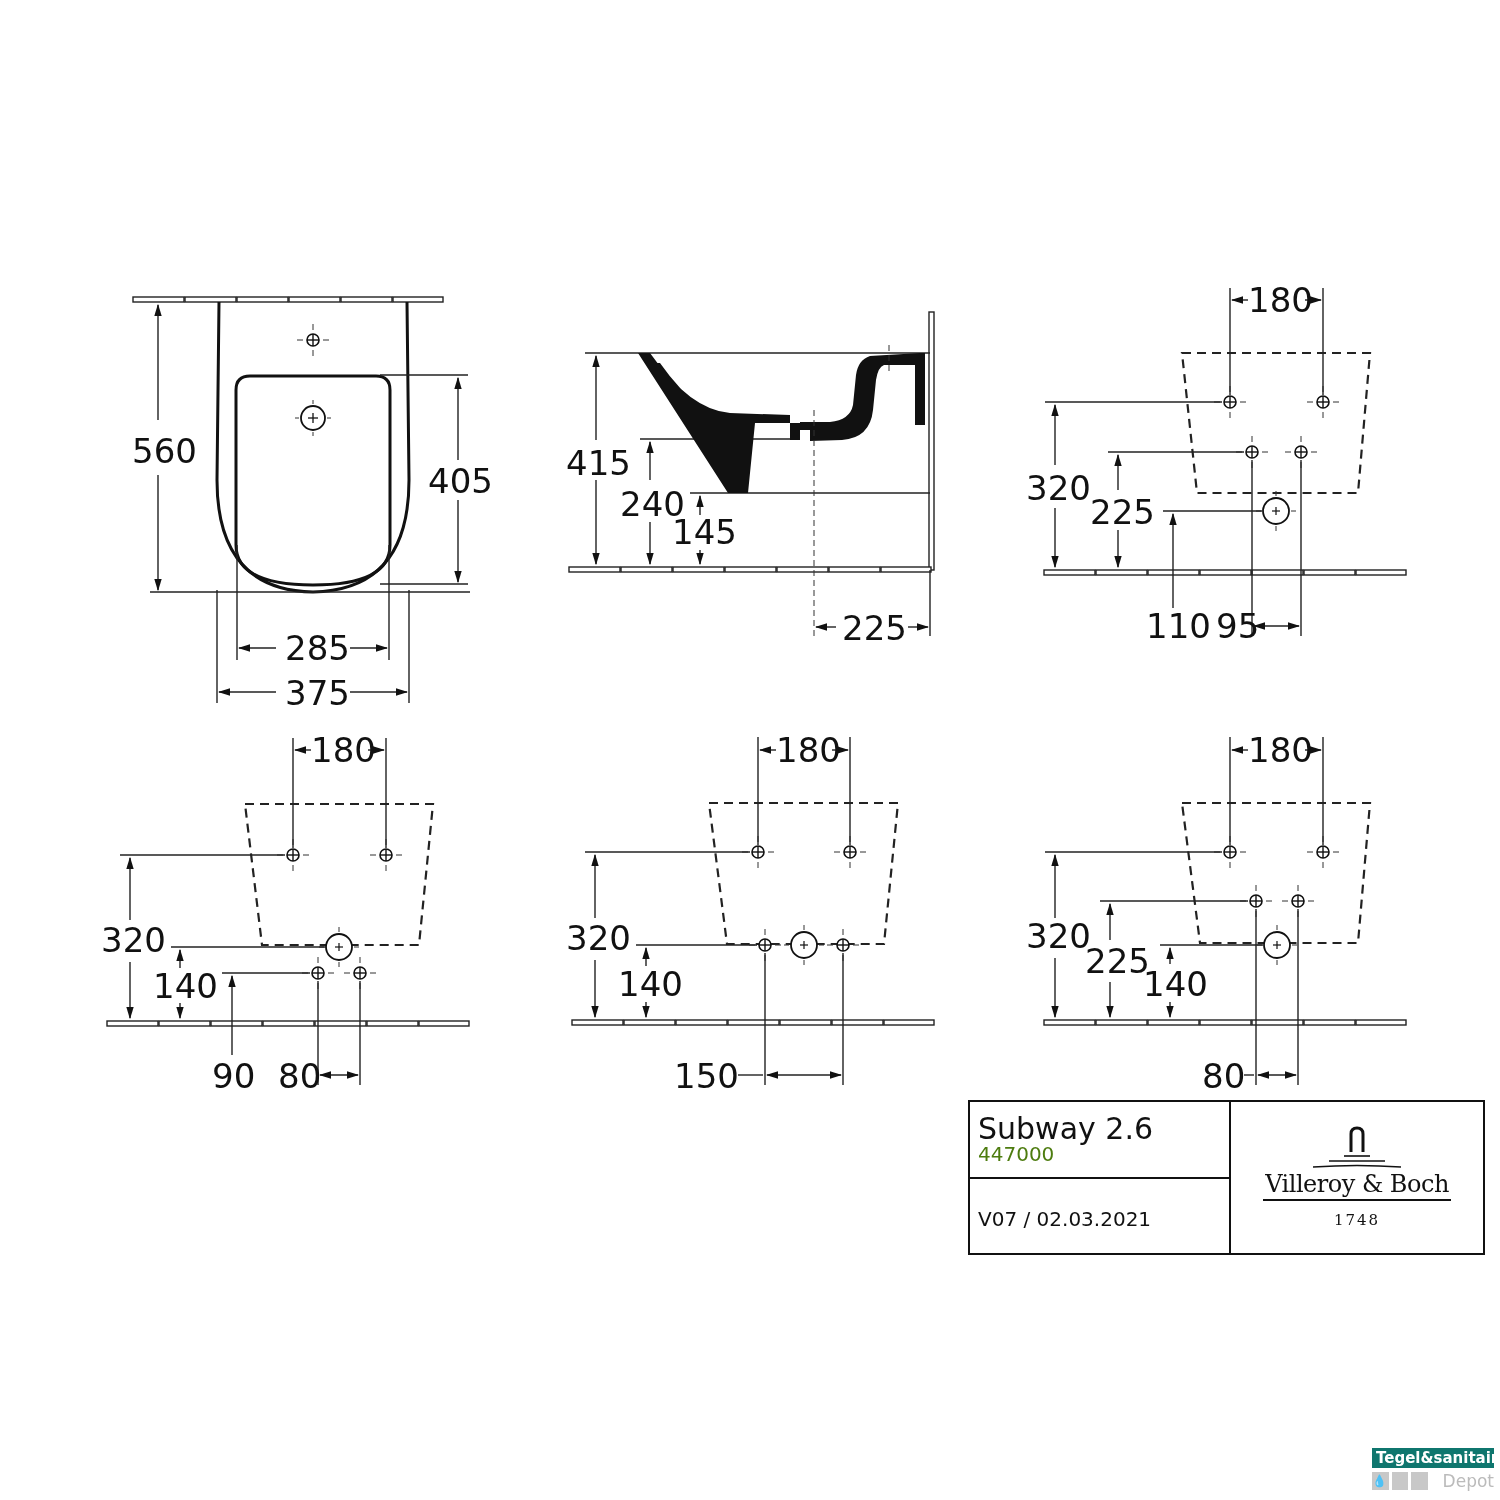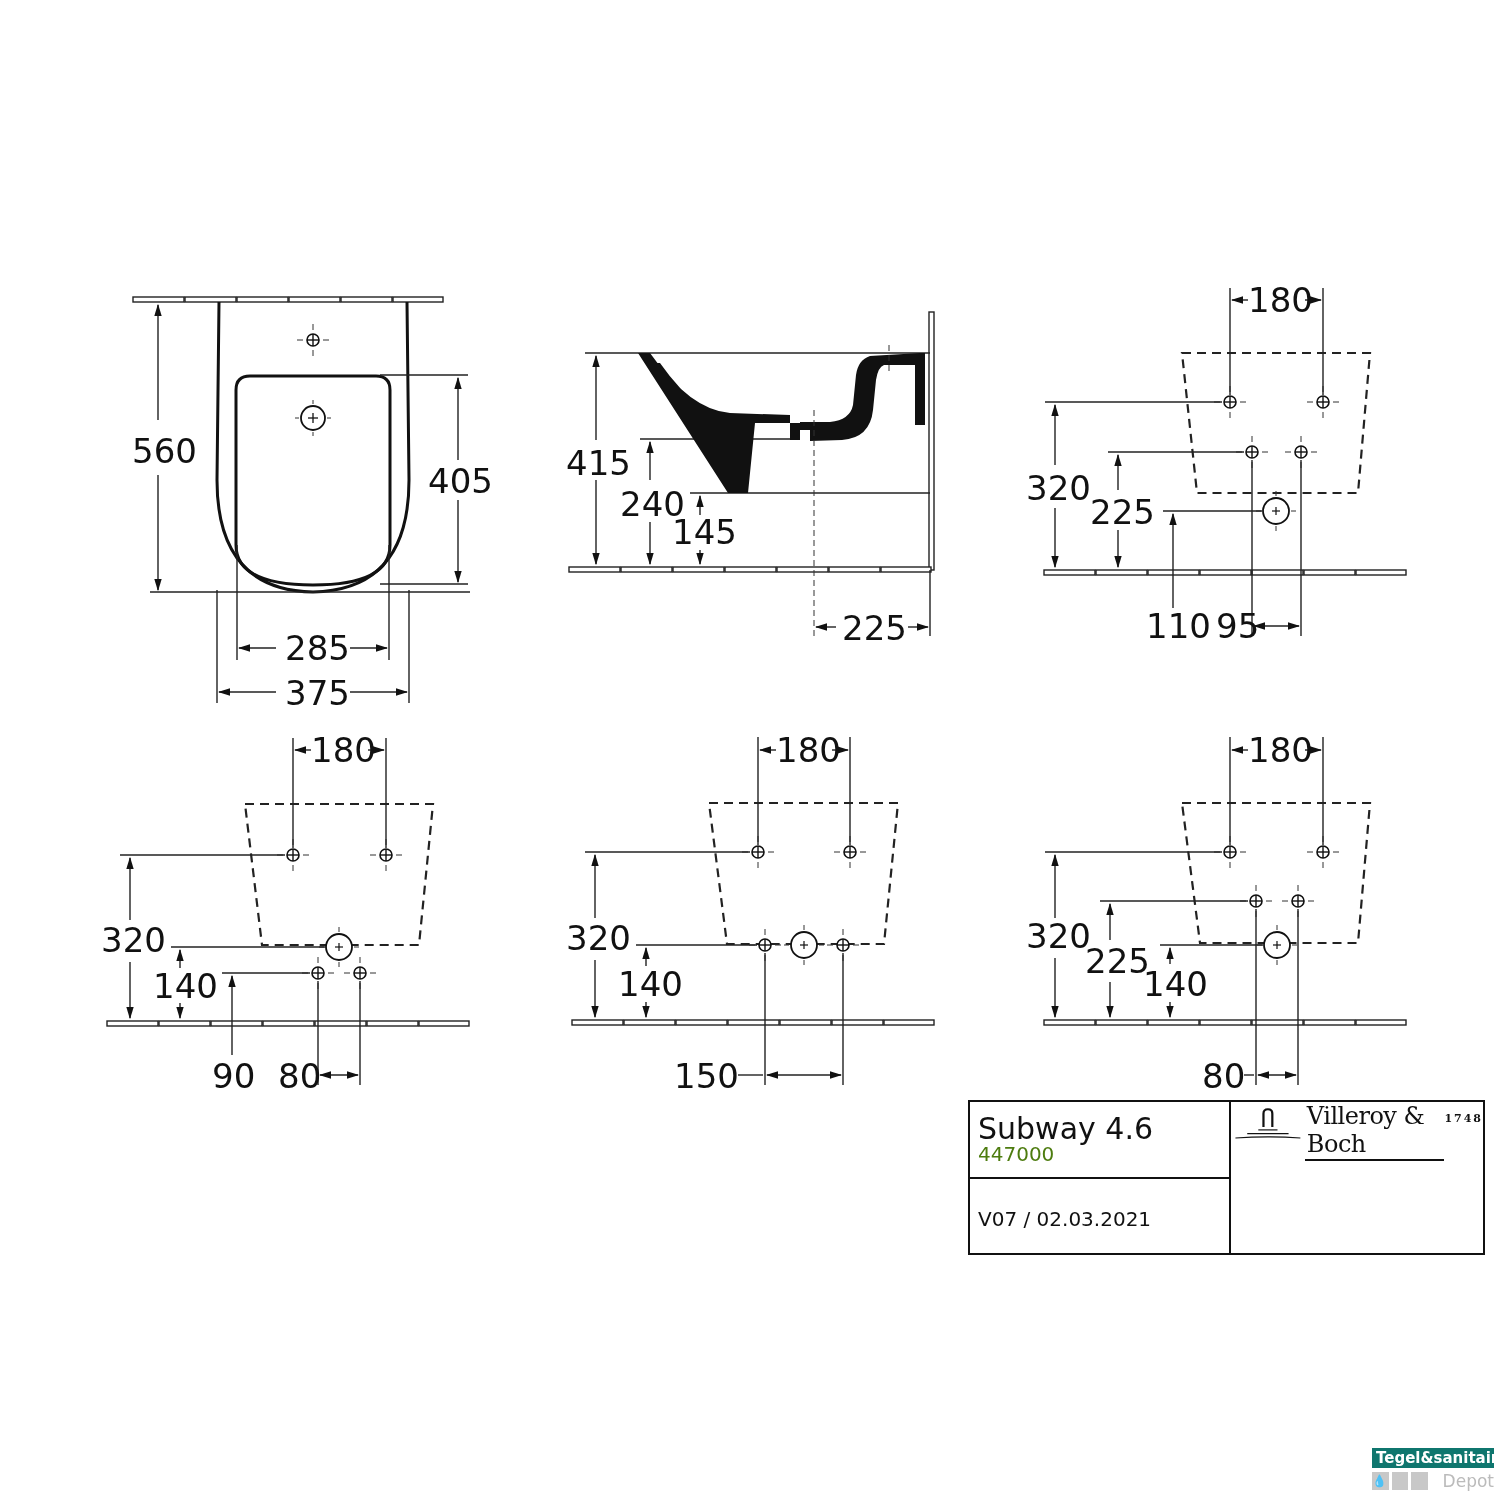--- a/index.html
+++ b/index.html
@@ -12,23 +12,23 @@
   .cl { stroke:#333; stroke-width:1; fill:none; stroke-dasharray:6 4; }
   .floor { fill:#fff; stroke:#222; stroke-width:1.4; }
   .solid { fill:#111; stroke:none; }
 
   #title-block { position:absolute; left:968px; top:1100px; width:517px; height:155px; border:2px solid #111; box-sizing:border-box; display:flex; }
   #tb-left { width:259px; border-right:2px solid #111; display:flex; flex-direction:column; }
   #tb-name-cell { height:77px; border-bottom:2px solid #111; padding:12px 0 0 8px; box-sizing:border-box; }
   #tb-product { font-size:30px; line-height:30px; color:#111; display:block; }
   #tb-code { font-size:20px; line-height:20px; color:#4d7c0f; display:block; }
   #tb-version-cell { flex:1; padding:28px 0 16px 8px; box-sizing:border-box; font-size:20px; color:#111; }
-  #tb-right { flex:1; display:flex; flex-direction:row; align-items:flex-start; justify-content:center; }
+  #tb-right { flex:1; display:flex; flex-direction:column; align-items:center; justify-content:center; }
   #brand-name { font-family:"DejaVu Serif", serif; font-size:24px; color:#111; border-bottom:2px solid #111; padding:0 2px 1px; letter-spacing:-0.5px; }
-  #brand-year { font-family:"DejaVu Serif", serif; font-size:11px; font-weight:bold; color:#111; letter-spacing:2px; margin-top:10px; }
+  #brand-year { font-family:"DejaVu Serif", serif; font-size:15px; font-weight:normal; color:#111; letter-spacing:2px; margin-top:10px; }
 
   #watermark { position:absolute; left:1372px; top:1448px; width:122px; }
   #wm-top { background:#0f766e; color:#fff; font-weight:bold; font-size:15px; padding:1px 4px; font-family:"DejaVu Sans", sans-serif; }
   #wm-bottom { display:flex; align-items:center; gap:3px; margin-top:3px; }
   .wm-sq { width:18px; height:18px; background:#c8c8c8; color:#fff; font-size:12px; text-align:center; line-height:18px; }
   #wm-depot { color:#bbb; font-size:17px; margin-left:12px; }
 </style>
 </head>
 <body>
 
@@ -309,21 +309,21 @@
     <line class="ln" x1="1298" y1="909" x2="1298" y2="1085"></line>
     <line class="ln" x1="1244" y1="1075" x2="1254" y2="1075"></line>
     <line class="ln" x1="1258" y1="1075" x2="1296" y2="1075" marker-start="url(#arr)" marker-end="url(#arr)"></line>
     <text class="dim" x="1202" y="1088">80</text>
   </g>
 </svg>
 
 <div id="title-block">
   <div id="tb-left">
     <div id="tb-name-cell">
-      <span id="tb-product">Subway 4.6</span>
+      <span id="tb-product">Subway 2.6</span>
       <span id="tb-code">447000</span>
     </div>
     <div id="tb-version-cell">V07 / 02.03.2021</div>
   </div>
   <div id="tb-right">
     <svg width="100" height="44" viewBox="0 0 100 44">
       <path d="M44,26 L44,8 Q44,2 50,2 Q56,2 56,8 L56,26" fill="none" stroke="#111" stroke-width="3"></path>
       <line x1="37" y1="30" x2="63" y2="30" stroke="#111" stroke-width="1.6"></line>
       <line x1="22" y1="35" x2="78" y2="35" stroke="#111" stroke-width="1.6"></line>
       <path d="M6,41 Q50,38 94,41" fill="none" stroke="#111" stroke-width="1.6"></path>

